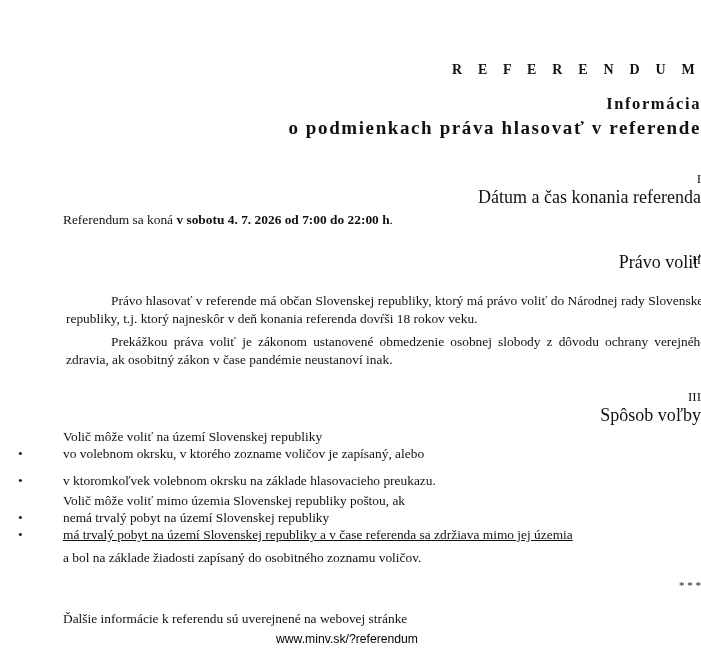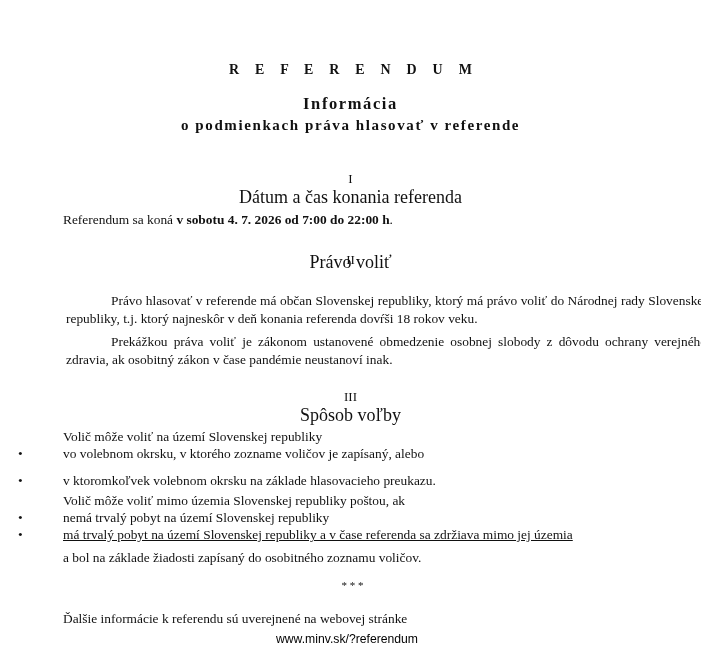--- a/index.html
+++ b/index.html
@@ -1,24 +1,24 @@
 <!DOCTYPE html>
 <html><head>
   <meta charset="utf-8">
   <style>
     html, body { margin: 0; padding: 0; background: #ffffff; }
     body {
       width: 701px; height: 672px; position: relative; overflow: hidden;
       font-family: "Liberation Serif", serif; color: #111111;
     }
     .abs { position: absolute; white-space: nowrap; }
-    .center { left: 0; width: 701px; text-align: center; }
+    .center { left: 0; width: 701px; text-align: right; }
     .title1 { top: 62px; font-size: 14px; font-weight: bold; letter-spacing: 6.2px; padding-left: 6px; box-sizing: border-box; }
     .title2 { top: 94px; font-size: 16.5px; font-weight: bold; letter-spacing: 1.6px; }
-    .title3 { top: 117px; font-size: 15px; font-weight: bold; letter-spacing: 1.6px; }
+    .title3 { top: 117px; font-size: 19px; font-weight: bold; letter-spacing: 1.6px; }
     .sec { font-size: 18px; }
     .sec-num { font-size: 13px; }
     .p { left: 18px; font-size: 13.4px; line-height: 18px; }
     .para { position: absolute; left: 18px; width: 641px; font-size: 13.4px; line-height: 18px; text-align: justify; text-indent: 45px; margin-left: 48px; }
     .bullet-row { position: absolute; left: 18px; font-size: 13.4px; line-height: 18px; white-space: nowrap; }
     .bullet-row .dot { display: inline-block; width: 45px; }
     .url { font-family: "Liberation Sans", sans-serif; font-size: 12.2px; }
     a.url { color: #000000; text-decoration: none; }
   </style>
 </head>

